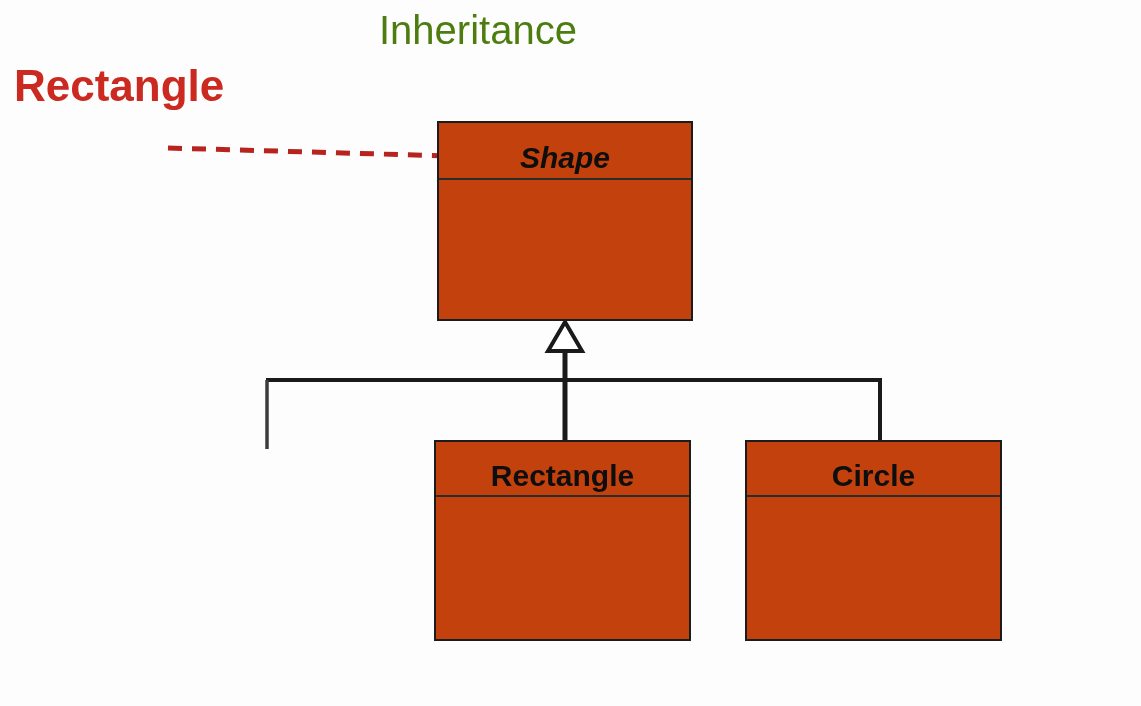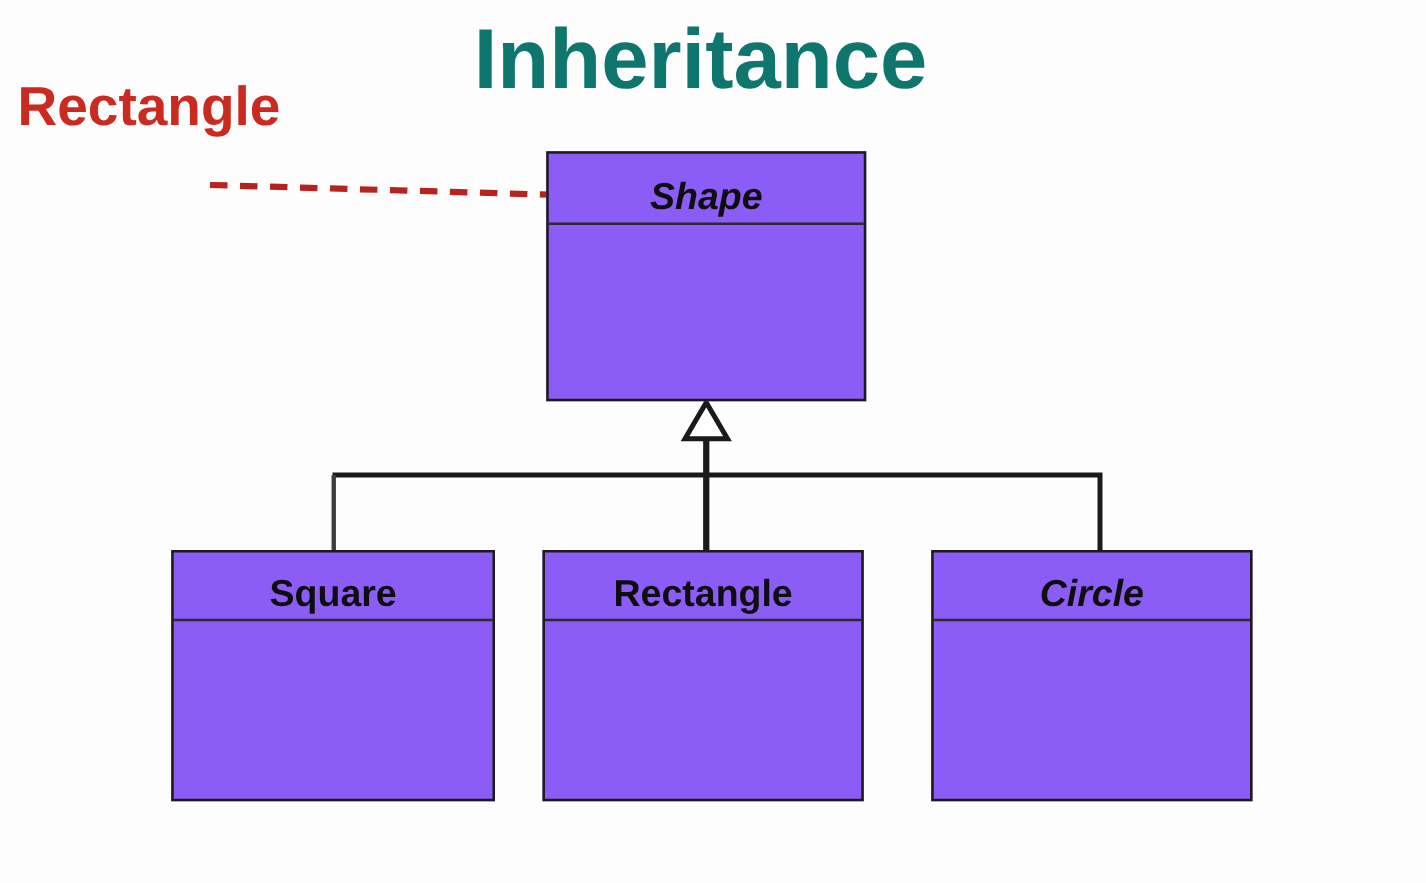--- a/index.html
+++ b/index.html
@@ -5,50 +5,50 @@
   html,body{margin:0;padding:0;background:#ffffff;}
   .canvas{
     position:relative;
     width:1141px;height:706px;
     background:#fdfdfd;
     font-family:"Liberation Sans", sans-serif;
     overflow:hidden;
   }
   .title{
     position:absolute;left:379px;top:8px;
-    font-size:68px;font-weight:700;
-    color:#0f766e;
+    font-size:40px;font-weight:400;
+    color:#4d7c0f;
     white-space:nowrap;
   }
   .annotation{
     position:absolute;left:14px;top:60px;
     font-size:44px;font-weight:bold;line-height:52px;
     color:#cb2a20;
     white-space:nowrap;
   }
   svg.connectors{position:absolute;left:0;top:0;width:1141px;height:706px;}
   .uml-box{
     position:absolute;
-    background:#8b5cf6;
+    background:#c2410c;
     border:2px solid #1c1c1c;
     box-sizing:border-box;
   }
   .uml-header{
     display:flex;align-items:center;justify-content:center;
     box-sizing:border-box;
     padding-top:14px;
     border-bottom:2px solid #2b2b2b;
     font-weight:bold;font-size:30px;color:#0e0e0e;
   }
   .uml-header.abstract{font-style:italic;}
   .box-shape{left:437px;top:121px;width:256px;height:200px;}
   .box-shape .uml-header{height:57px;}
   .box-square{left:137px;top:440px;width:259px;height:201px;}
   .box-rectangle{left:434px;top:440px;width:257px;height:201px;}
-  .box-circle{left:745px;top:440px;width:257px;height:201px;font-style:italic;}
+  .box-circle{left:745px;top:440px;width:257px;height:201px;}
   .box-square .uml-header,
   .box-rectangle .uml-header,
   .box-circle .uml-header{height:55px;}
 </style>
 </head>
 <body>
 
 <div class="canvas">
 
   <div class="title">Inheritance</div>
@@ -69,26 +69,20 @@
     <polygon points="565,322 548,351 582,351" fill="#ffffff" stroke="#1a1a1a" stroke-width="4" stroke-linejoin="miter"></polygon>
   </svg>
 
   <div class="uml-box box-shape">
     <div class="uml-header abstract">
       <span>Shape</span>
     </div>
     <div class="uml-body"></div>
   </div>
 
-  <div class="uml-box box-square">
-    <div class="uml-header">
-      <span>Square</span>
-    </div>
-    <div class="uml-body"></div>
-  </div>
 
   <div class="uml-box box-rectangle">
     <div class="uml-header">
       <span>Rectangle</span>
     </div>
     <div class="uml-body"></div>
   </div>
 
   <div class="uml-box box-circle">
     <div class="uml-header">

